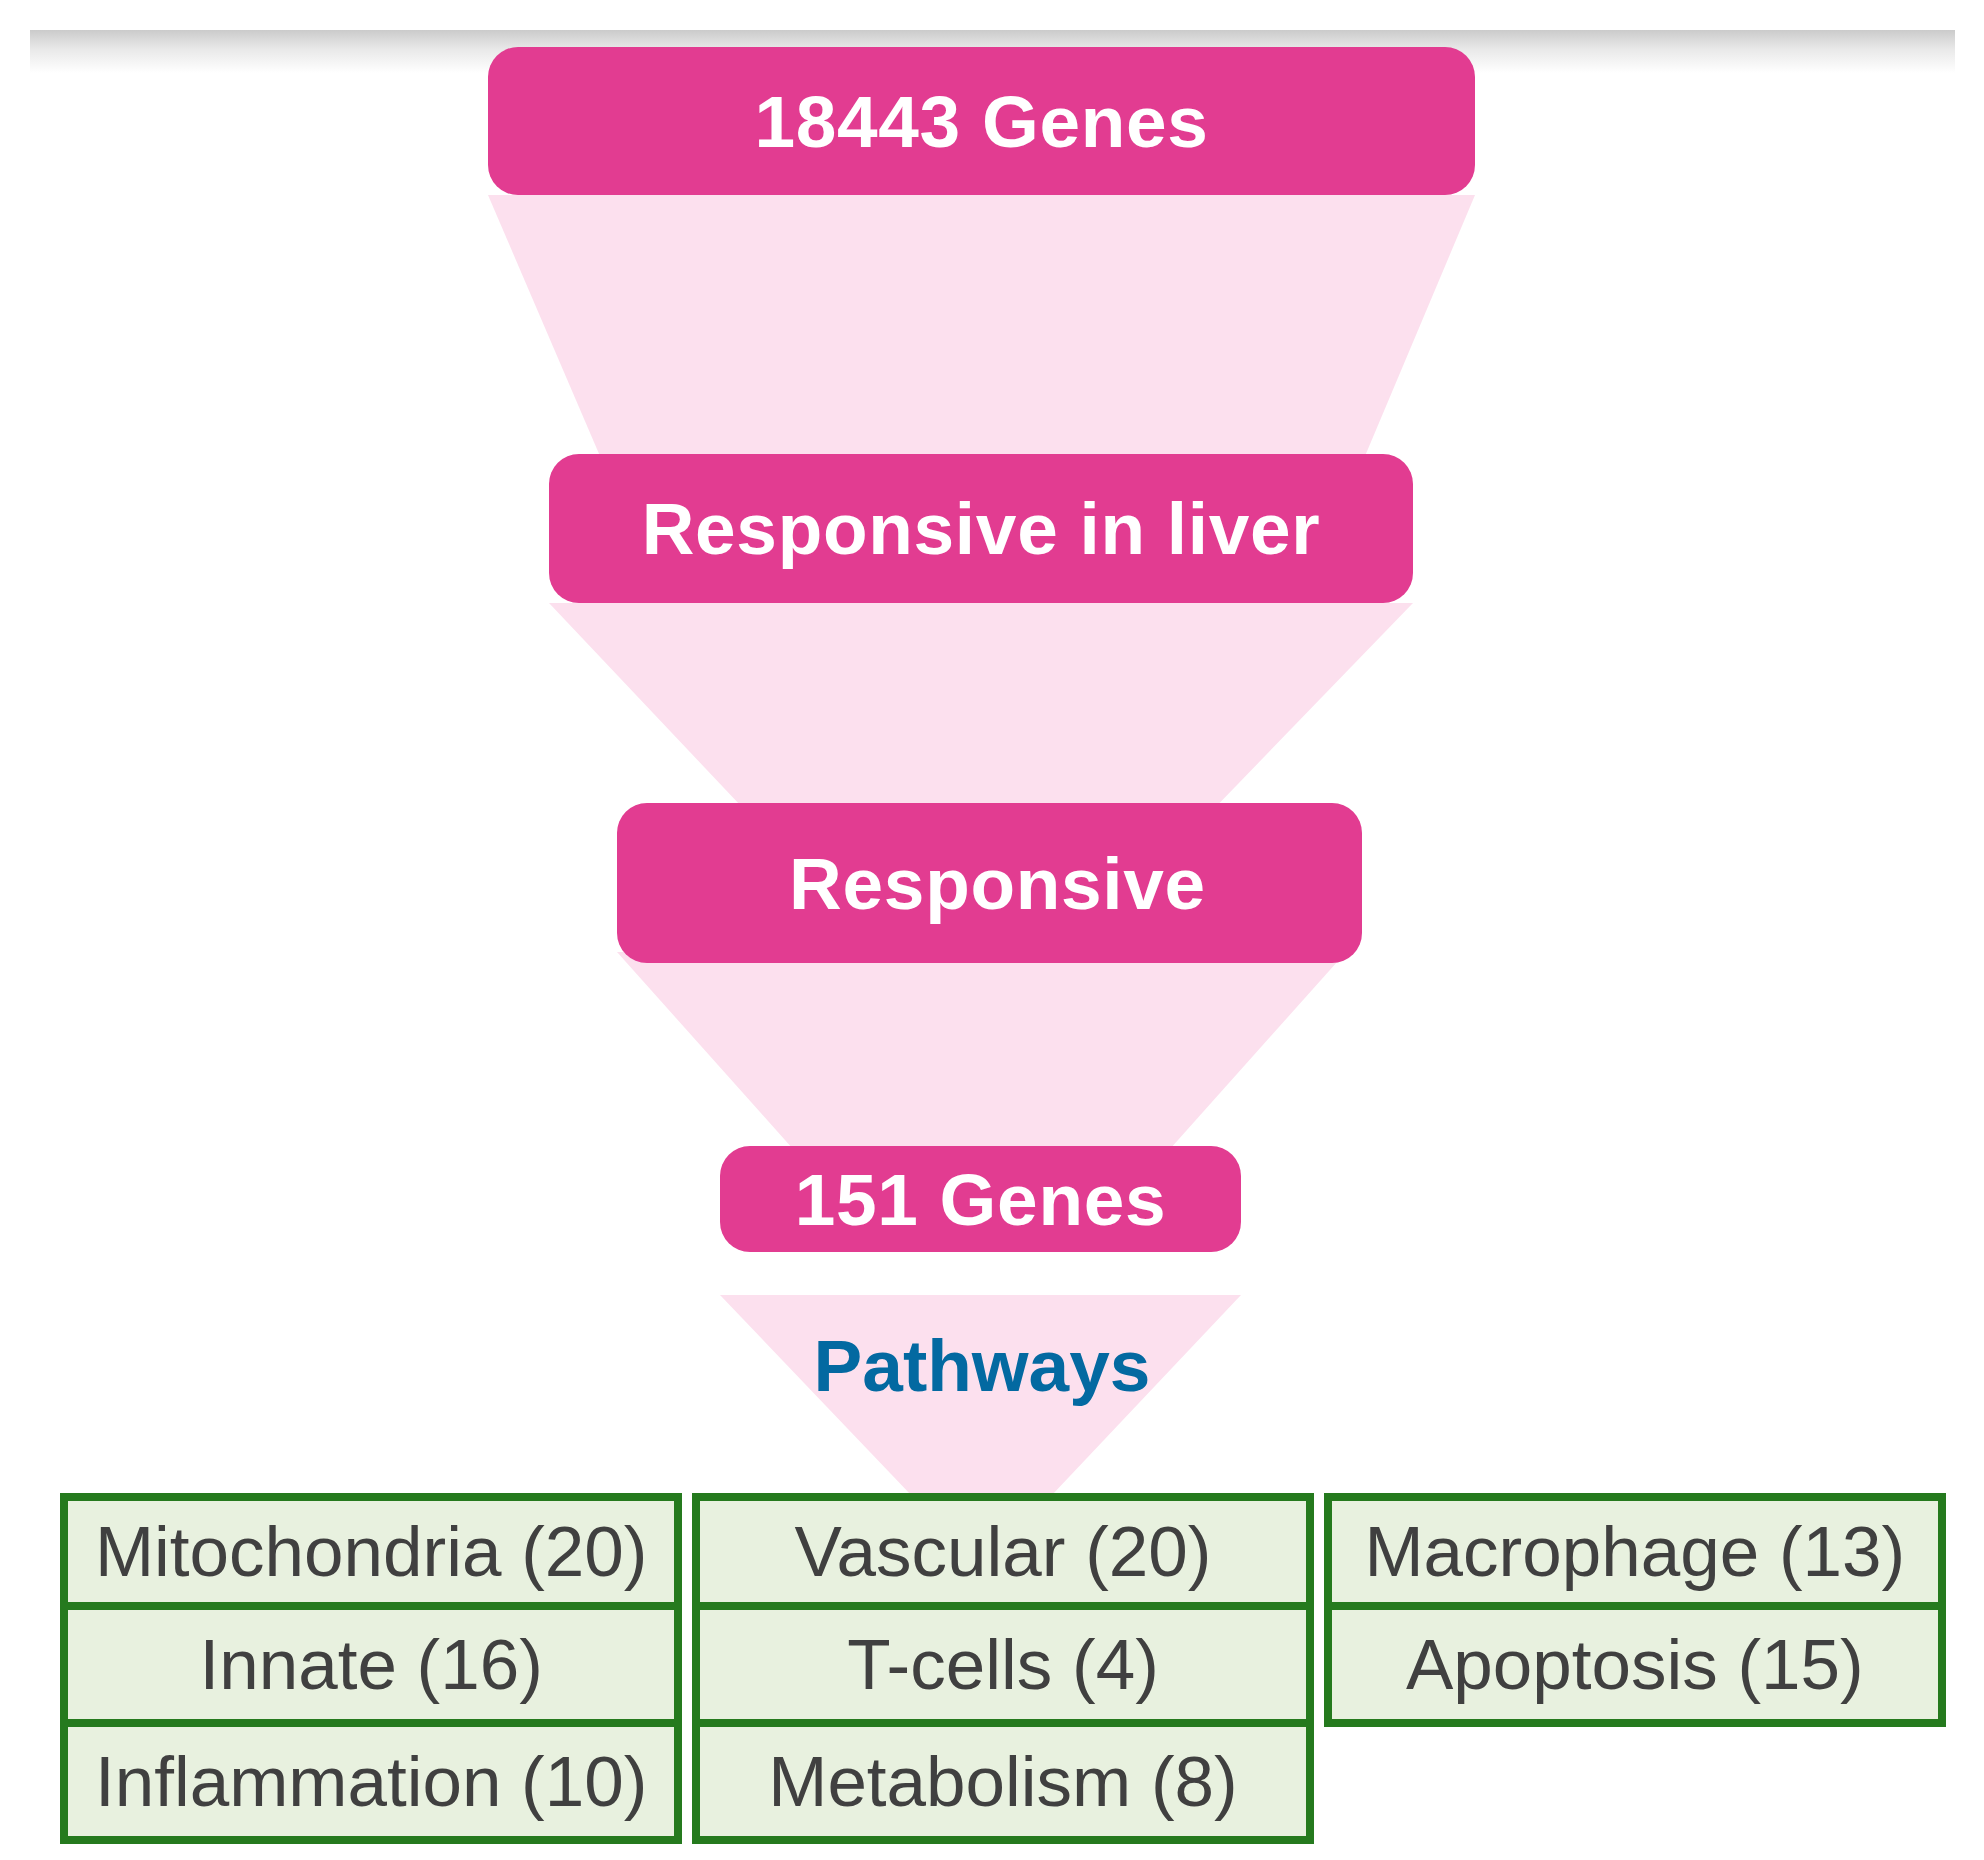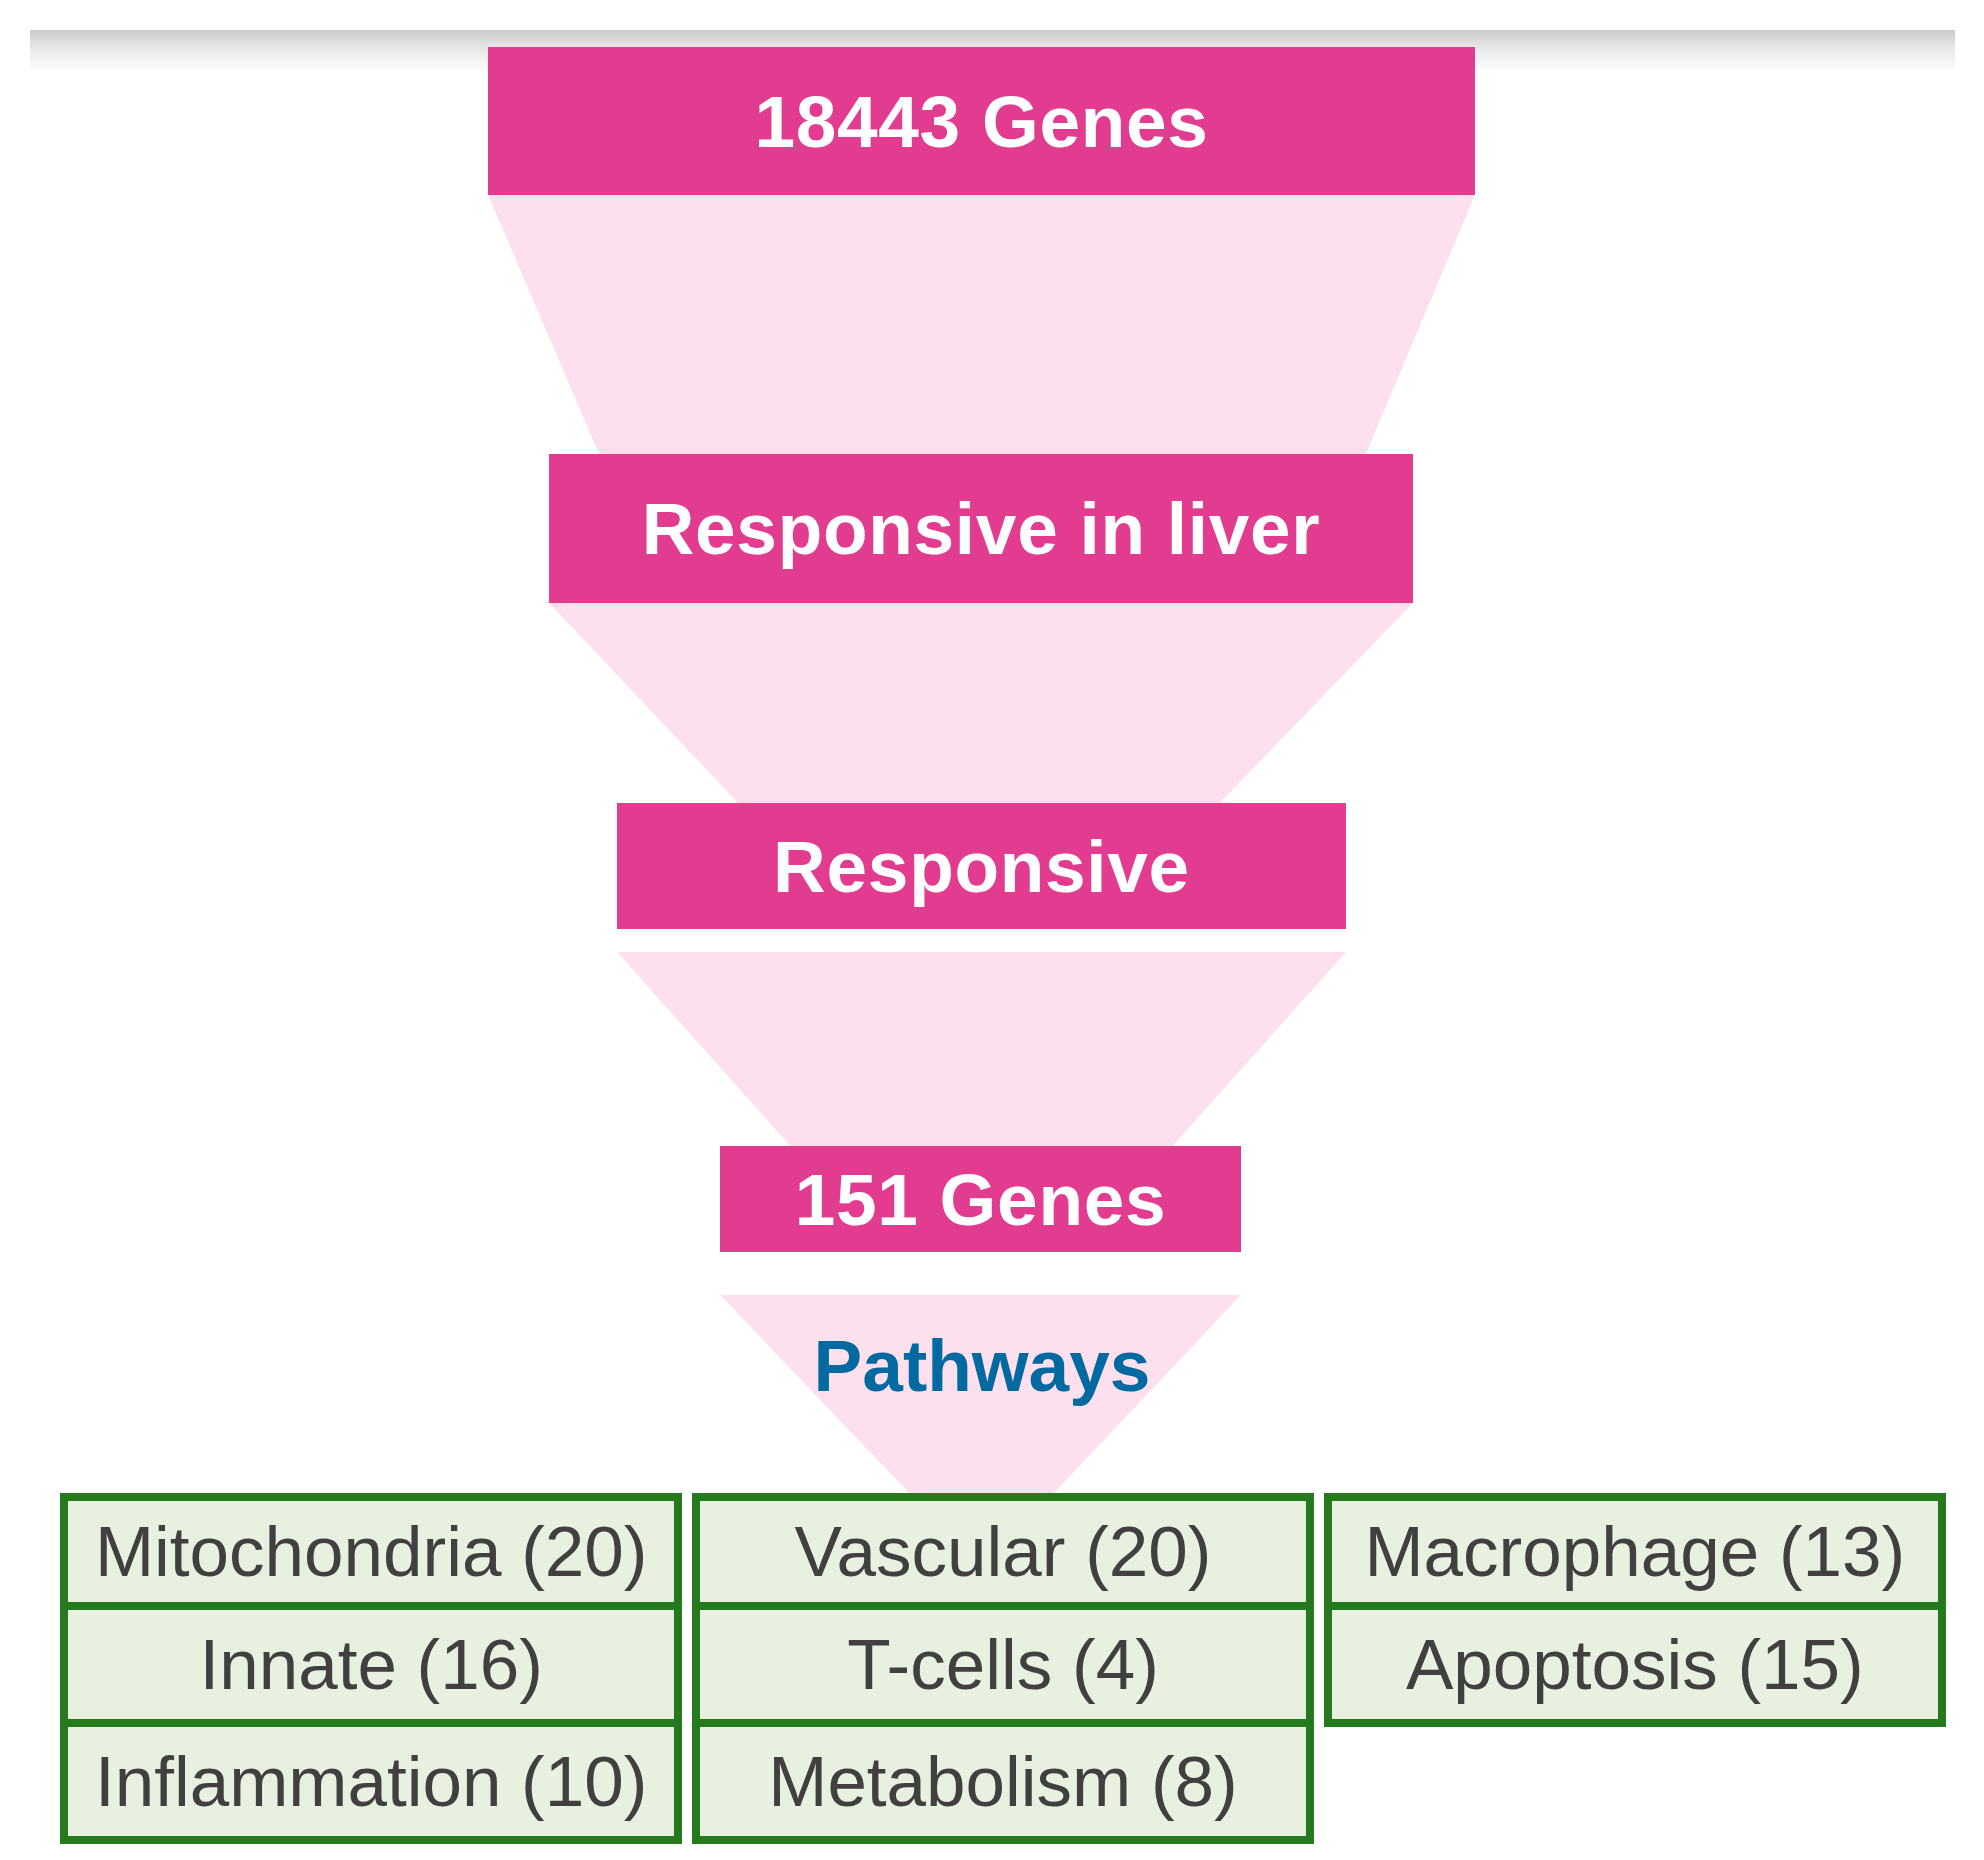--- a/index.html
+++ b/index.html
@@ -23,25 +23,25 @@
         clip-path:polygon(0% 0%,100% 0%,77.5% 100%,22.0% 100%);}
   .seg3{left:617px;top:952px;width:729px;height:195px;
         clip-path:polygon(0% 0%,100% 0%,76.1% 100%,23.9% 100%);}
   .seg4{left:720px;top:1295px;width:521px;height:204px;
         clip-path:polygon(0% 0%,100% 0%,63.0% 100%,37.4% 100%);}
 
   
   .bar{
     position:absolute;background:#e23c91;color:#ffffff;
     display:flex;align-items:center;justify-content:center;
-    font-weight:bold;font-size:73px;letter-spacing:0.7px;white-space:nowrap;
+    font-weight:bold;font-size:73px;letter-spacing:0.7px;white-space:nowrap;border-radius:30px;
   }
   .bar1{left:488px;top:47px;width:987px;height:148px;}
   .bar2{left:549px;top:454px;width:864px;height:149px;}
-  .bar3{left:617px;top:803px;width:729px;height:126px;}
+  .bar3{left:617px;top:803px;width:729px;height:160px;padding-left:16px;}
   .bar4{left:720px;top:1146px;width:521px;height:106px;}
 
   .pathways{
     position:absolute;left:643px;top:1321px;width:678px;height:88px;
     display:flex;align-items:center;justify-content:center;
     color:#0369a1;font-weight:bold;font-size:73px;white-space:nowrap;
   }
 
   
   .ptable{

